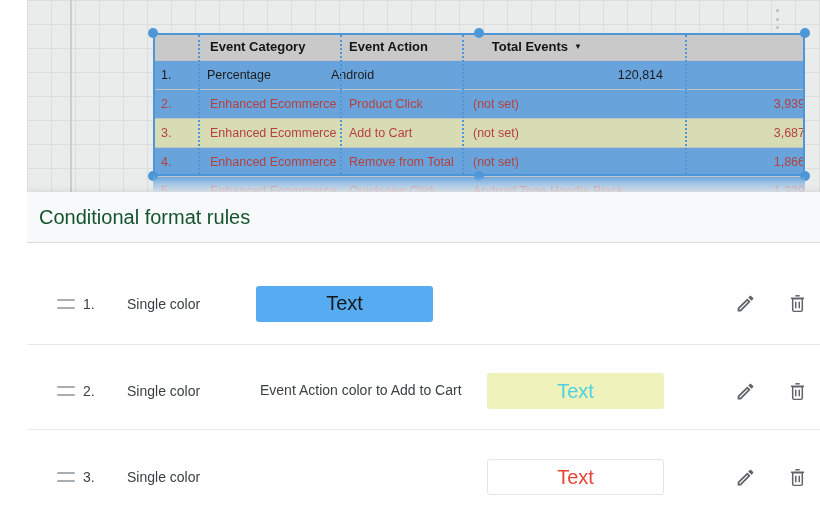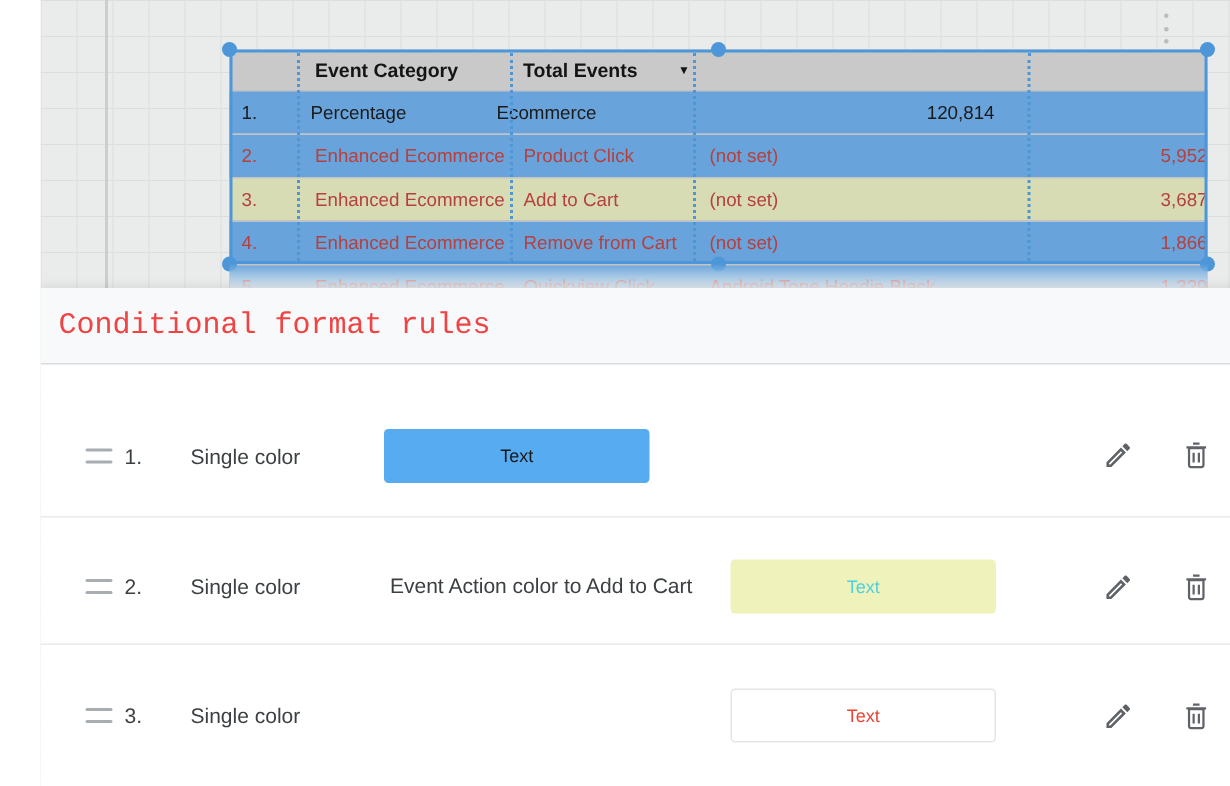--- a/index.html
+++ b/index.html
@@ -18,52 +18,52 @@
   .kebab i{width:3px;height:3px;border-radius:50%;background:#b9bdc1;}
 
   
   .gtable{position:absolute;left:126px;top:33px;width:652px;font-size:12.5px;color:#1b1b1b;}
   .trow{display:flex;height:29px;align-items:center;border-top:1px solid #c3c3c3;box-sizing:border-box;}
   .thead{display:flex;height:27px;align-items:center;background:#c9c9c9;font-weight:bold;font-size:13px;color:#141414;}
   .c-num{width:45px;box-sizing:border-box;padding-left:8px;}
   .c-cat{width:142px;box-sizing:border-box;padding-left:12px;}
   .c-act{width:122px;box-sizing:border-box;padding-left:9px;}
   .c-lab{width:223px;box-sizing:border-box;padding-left:11px;}
-  .c-tot{width:120px;box-sizing:border-box;padding-right:0;text-align:right;gap:21px;}
+  .c-tot{width:120px;box-sizing:border-box;padding-right:0;text-align:right;}
   .row-blue{background:var(--row-blue);}
   .row-yellow{background:var(--row-yellow);}
   .txt-red{color:var(--row-red-text);}
   .sort-arrow{font-size:8px;margin-left:6px;vertical-align:1px;}
   .c-tot.hdr{display:flex;justify-content:flex-end;align-items:center;}
 
   
   .sel{position:absolute;left:126px;top:33px;width:652px;height:143px;box-sizing:border-box;
        border:2px solid var(--selection-blue);pointer-events:none;}
   .sel .colline{position:absolute;top:0;height:100%;width:0;border-left:2px dotted var(--selection-blue);}
   .handle{position:absolute;width:10px;height:10px;border-radius:50%;background:var(--selection-blue);pointer-events:auto;}
   .fade{position:absolute;left:126px;top:176px;width:652px;height:17px;
         background:linear-gradient(to bottom,rgba(240,241,241,0),rgba(241,242,242,0.92));pointer-events:none;}
 
   
   .panel{position:absolute;left:0;top:192px;width:820px;height:332px;background:#ffffff;
          box-shadow:0 -2px 6px rgba(0,0,0,0.07);}
   .panel-head{height:50px;background:#f8f9fa;border-bottom:1px solid #d9dbde;display:flex;align-items:center;}
-  .panel-title{font-size:20px;color:#ef4444;padding-left:12px;font-family:Liberation Mono, monospace;}
+  .panel-title{font-size:20px;color:#14532d;padding-left:12px;}
 
   .rule{display:flex;align-items:center;box-sizing:border-box;font-size:14px;color:#3c4043;}
   .rule.r1{height:101px;padding-top:20px;}
   .rule.r2{height:85px;border-top:1px solid #e8eaed;padding-top:8px;}
   .rule.r3{height:95px;border-top:1px solid #e8eaed;}
   .drag{margin-left:30px;width:18px;height:10px;display:flex;flex-direction:column;justify-content:space-between;cursor:grab;}
   .drag i{height:2px;background:#a8adb2;border-radius:1px;}
   .idx{margin-left:8px;width:36px;}
   .rtype{margin-left:8px;width:112px;}
   .rcond{margin-left:21px;width:210px;line-height:1.55;}
   .rcond span{display:block;}
-  .swatch{margin-left:17px;width:177px;height:36px;border:0;border-radius:3px;font-size:12px;
+  .swatch{margin-left:17px;width:177px;height:36px;border:0;border-radius:3px;font-size:20px;
           font-family:"Liberation Sans",sans-serif;display:flex;align-items:center;justify-content:center;cursor:pointer;box-sizing:border-box;}
   .iconbtn{border:0;background:transparent;padding:0;width:22px;height:22px;cursor:pointer;}
   .iconbtn svg{width:21px;height:21px;display:block;}
   .edit-btn{margin-left:auto;margin-right:30px;}
   .trash-btn{margin-right:38px;}
 </style>
 </head>
 <body>
 
 <div id="app">
@@ -74,50 +74,51 @@
     <button class="kebab" aria-label="more options">
       <i></i>
         <i></i>
         <i></i>
     </button>
 
     <div class="gtable">
       <div class="thead">
         <div class="c-num"></div>
         <div class="c-cat">Event Category</div>
+        <div class="c-act">Event Action</div>
         <div class="c-tot hdr">
           <span>Total Events</span>
           <span class="sort-arrow">▼</span>
         </div>
       </div>
 
       <div class="trow row-blue">
         <div class="c-num">1.</div>
         <div class="c-act">Percentage</div>
-        <div class="c-lab">Ecommerce</div>
+        <div class="c-lab">Android</div>
         <div class="c-tot">120,814</div>
       </div>
       <div class="trow row-blue txt-red">
         <div class="c-num">2.</div>
         <div class="c-cat">Enhanced Ecommerce</div>
         <div class="c-act">Product Click</div>
         <div class="c-lab">(not set)</div>
-        <div class="c-tot">5,952</div>
+        <div class="c-tot">3,939</div>
       </div>
       <div class="trow row-yellow txt-red">
         <div class="c-num">3.</div>
         <div class="c-cat">Enhanced Ecommerce</div>
         <div class="c-act">Add to Cart</div>
         <div class="c-lab">(not set)</div>
         <div class="c-tot">3,687</div>
       </div>
       <div class="trow row-blue txt-red">
         <div class="c-num">4.</div>
         <div class="c-cat">Enhanced Ecommerce</div>
-        <div class="c-act">Remove from Cart</div>
+        <div class="c-act">Remove from Total</div>
         <div class="c-lab">(not set)</div>
         <div class="c-tot">1,866</div>
       </div>
       <div class="trow row-blue txt-red">
         <div class="c-num">5.</div>
         <div class="c-cat">Enhanced Ecommerce</div>
         <div class="c-act">Quickview Click</div>
         <div class="c-lab">Android Tone Hoodie Black</div>
         <div class="c-tot">1,329</div>
       </div>

